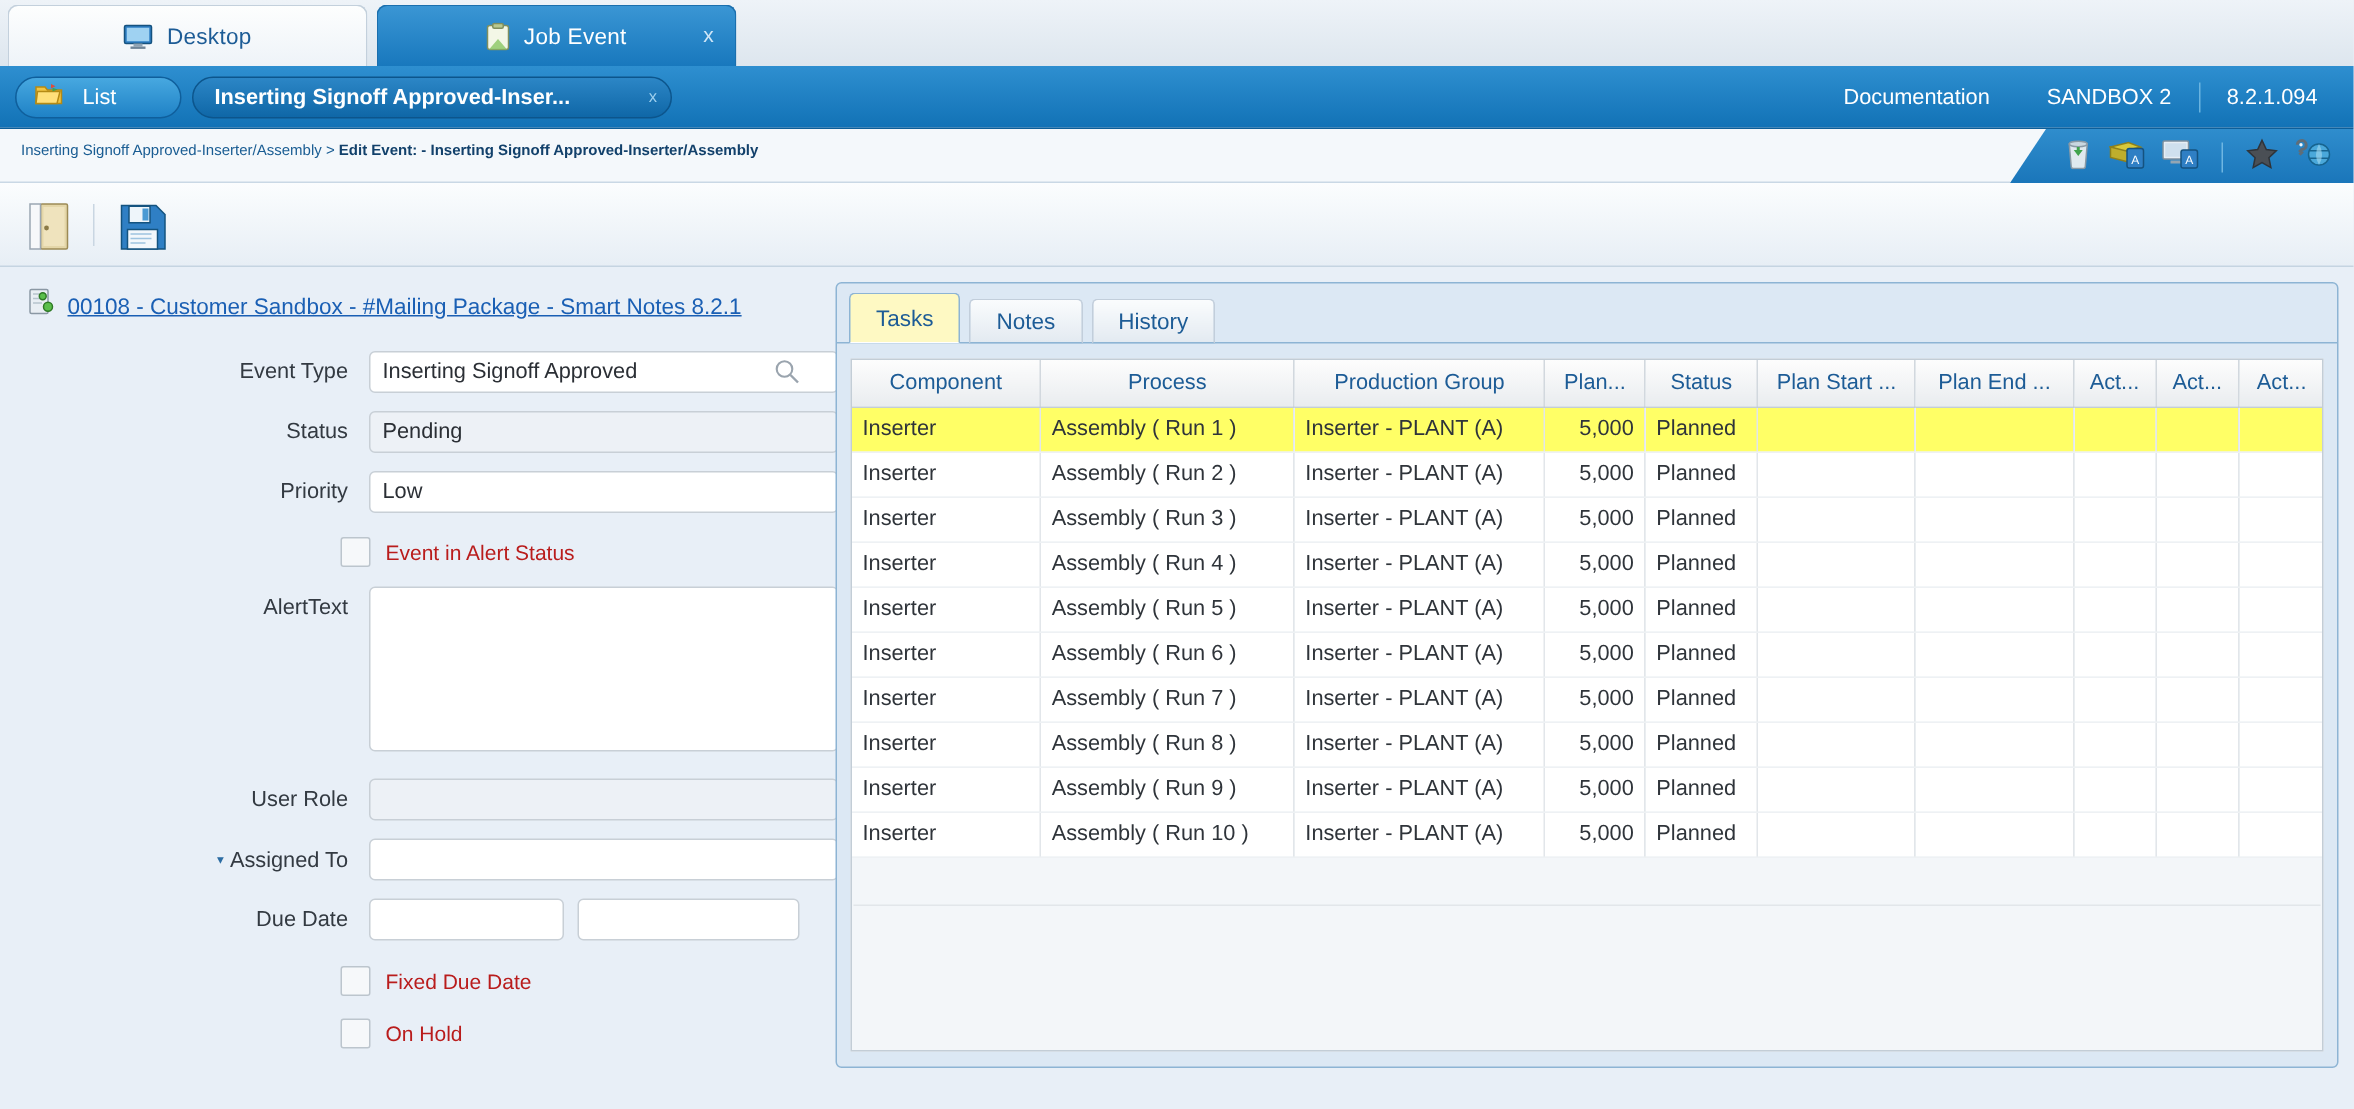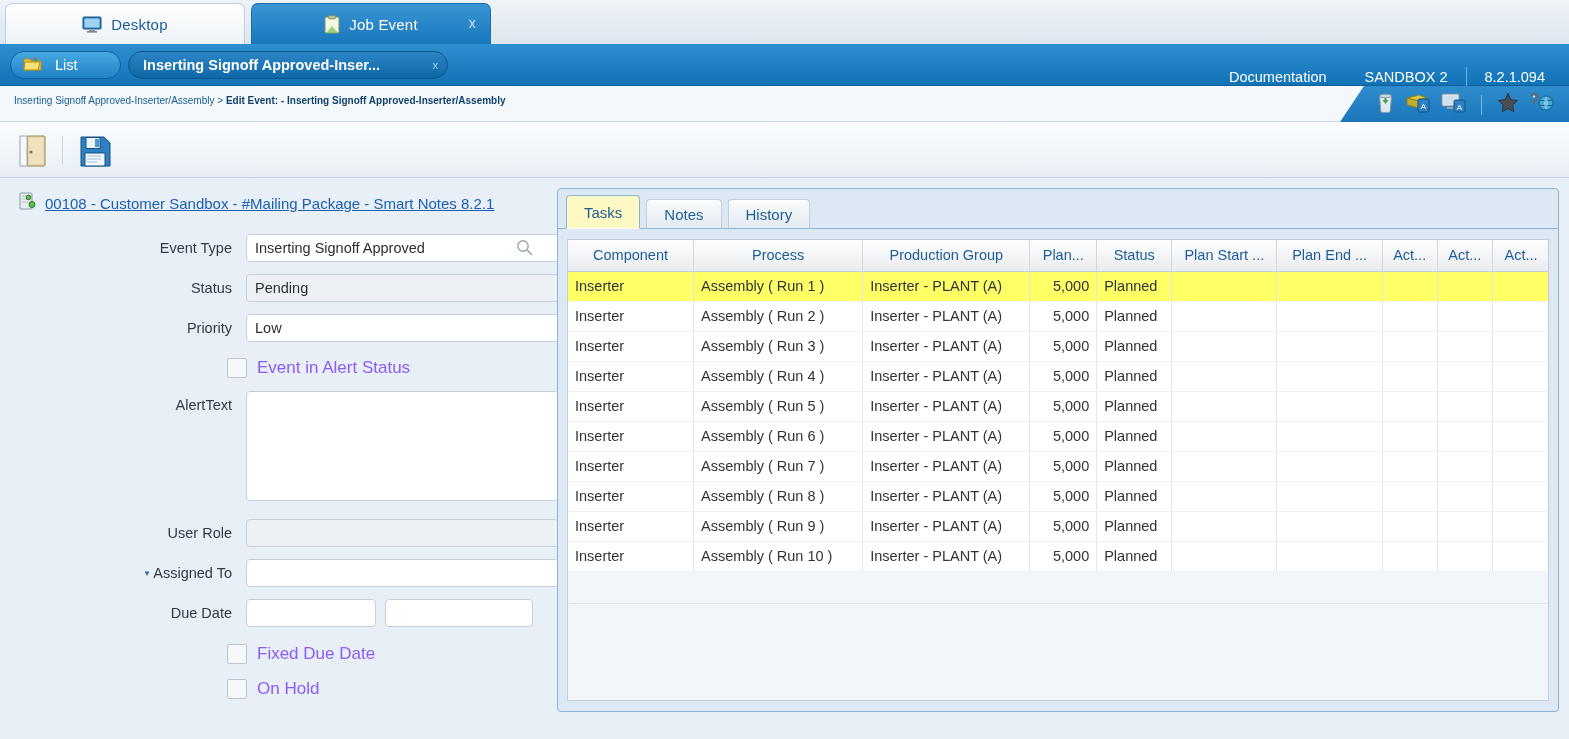--- a/index.html
+++ b/index.html
@@ -70,21 +70,21 @@
     background: linear-gradient(#2c86c6, #0f67a7);
     border: 1px solid #0c558c;
     padding-left: 14px; font-weight: bold; font-size: 14.5px;
   }
   .pill.crumb .closex {
     position: absolute; right: 9px; top: 7px; font-size: 11px;
     color: #9fd0ee; font-weight: normal;
   }
   .appbar-right {
     position: absolute; right: 0; top: 0; height: 42px;
-    display: flex; align-items: center; color: #ffffff; font-size: 14.5px; margin-top: 12px;
+    display: flex; align-items: center; color: #ffffff; font-size: 14.5px;
   }
   .appbar-right > span { padding: 0 0; }
   .ab-doc { margin-right: 38px; }
   .ab-env { margin-right: 18px; }
   .ab-sep { width: 1px; height: 20px; background: #6ab4e0; margin-right: 18px; }
   .ab-ver { margin-right: 24px; }
 
   
   .crumbrow {
     position: absolute; left: 0; top: 86px; width: 1569px; height: 36px;
@@ -154,21 +154,21 @@
   .fi-icon {
     position: absolute; right: 7px; top: 5px;
     width: 16px; height: 16px; display: flex; align-items: center; justify-content: center;
   }
 
   .cbrow { position: absolute; display: flex; align-items: center; }
   .cbox {
     width: 20px; height: 20px; background: #f6f8fa;
     border: 1px solid #bcc5cd; border-radius: 2px; margin-right: 10px;
   }
-  .cblabel { font-size: 17px; color: #8b5cf6; }
+  .cblabel { font-size: 14px; color: #b91c1c; }
 
   .datewrap { display: flex; gap: 9px; }
   .dateinput {
     width: 130px; height: 28px; background: #fff;
     border: 1px solid #c8cfd6; border-radius: 4px; position: relative;
   }
   .timeinput {
     width: 148px; height: 28px; background: #fff;
     border: 1px solid #c8cfd6; border-radius: 4px; position: relative;
   }

